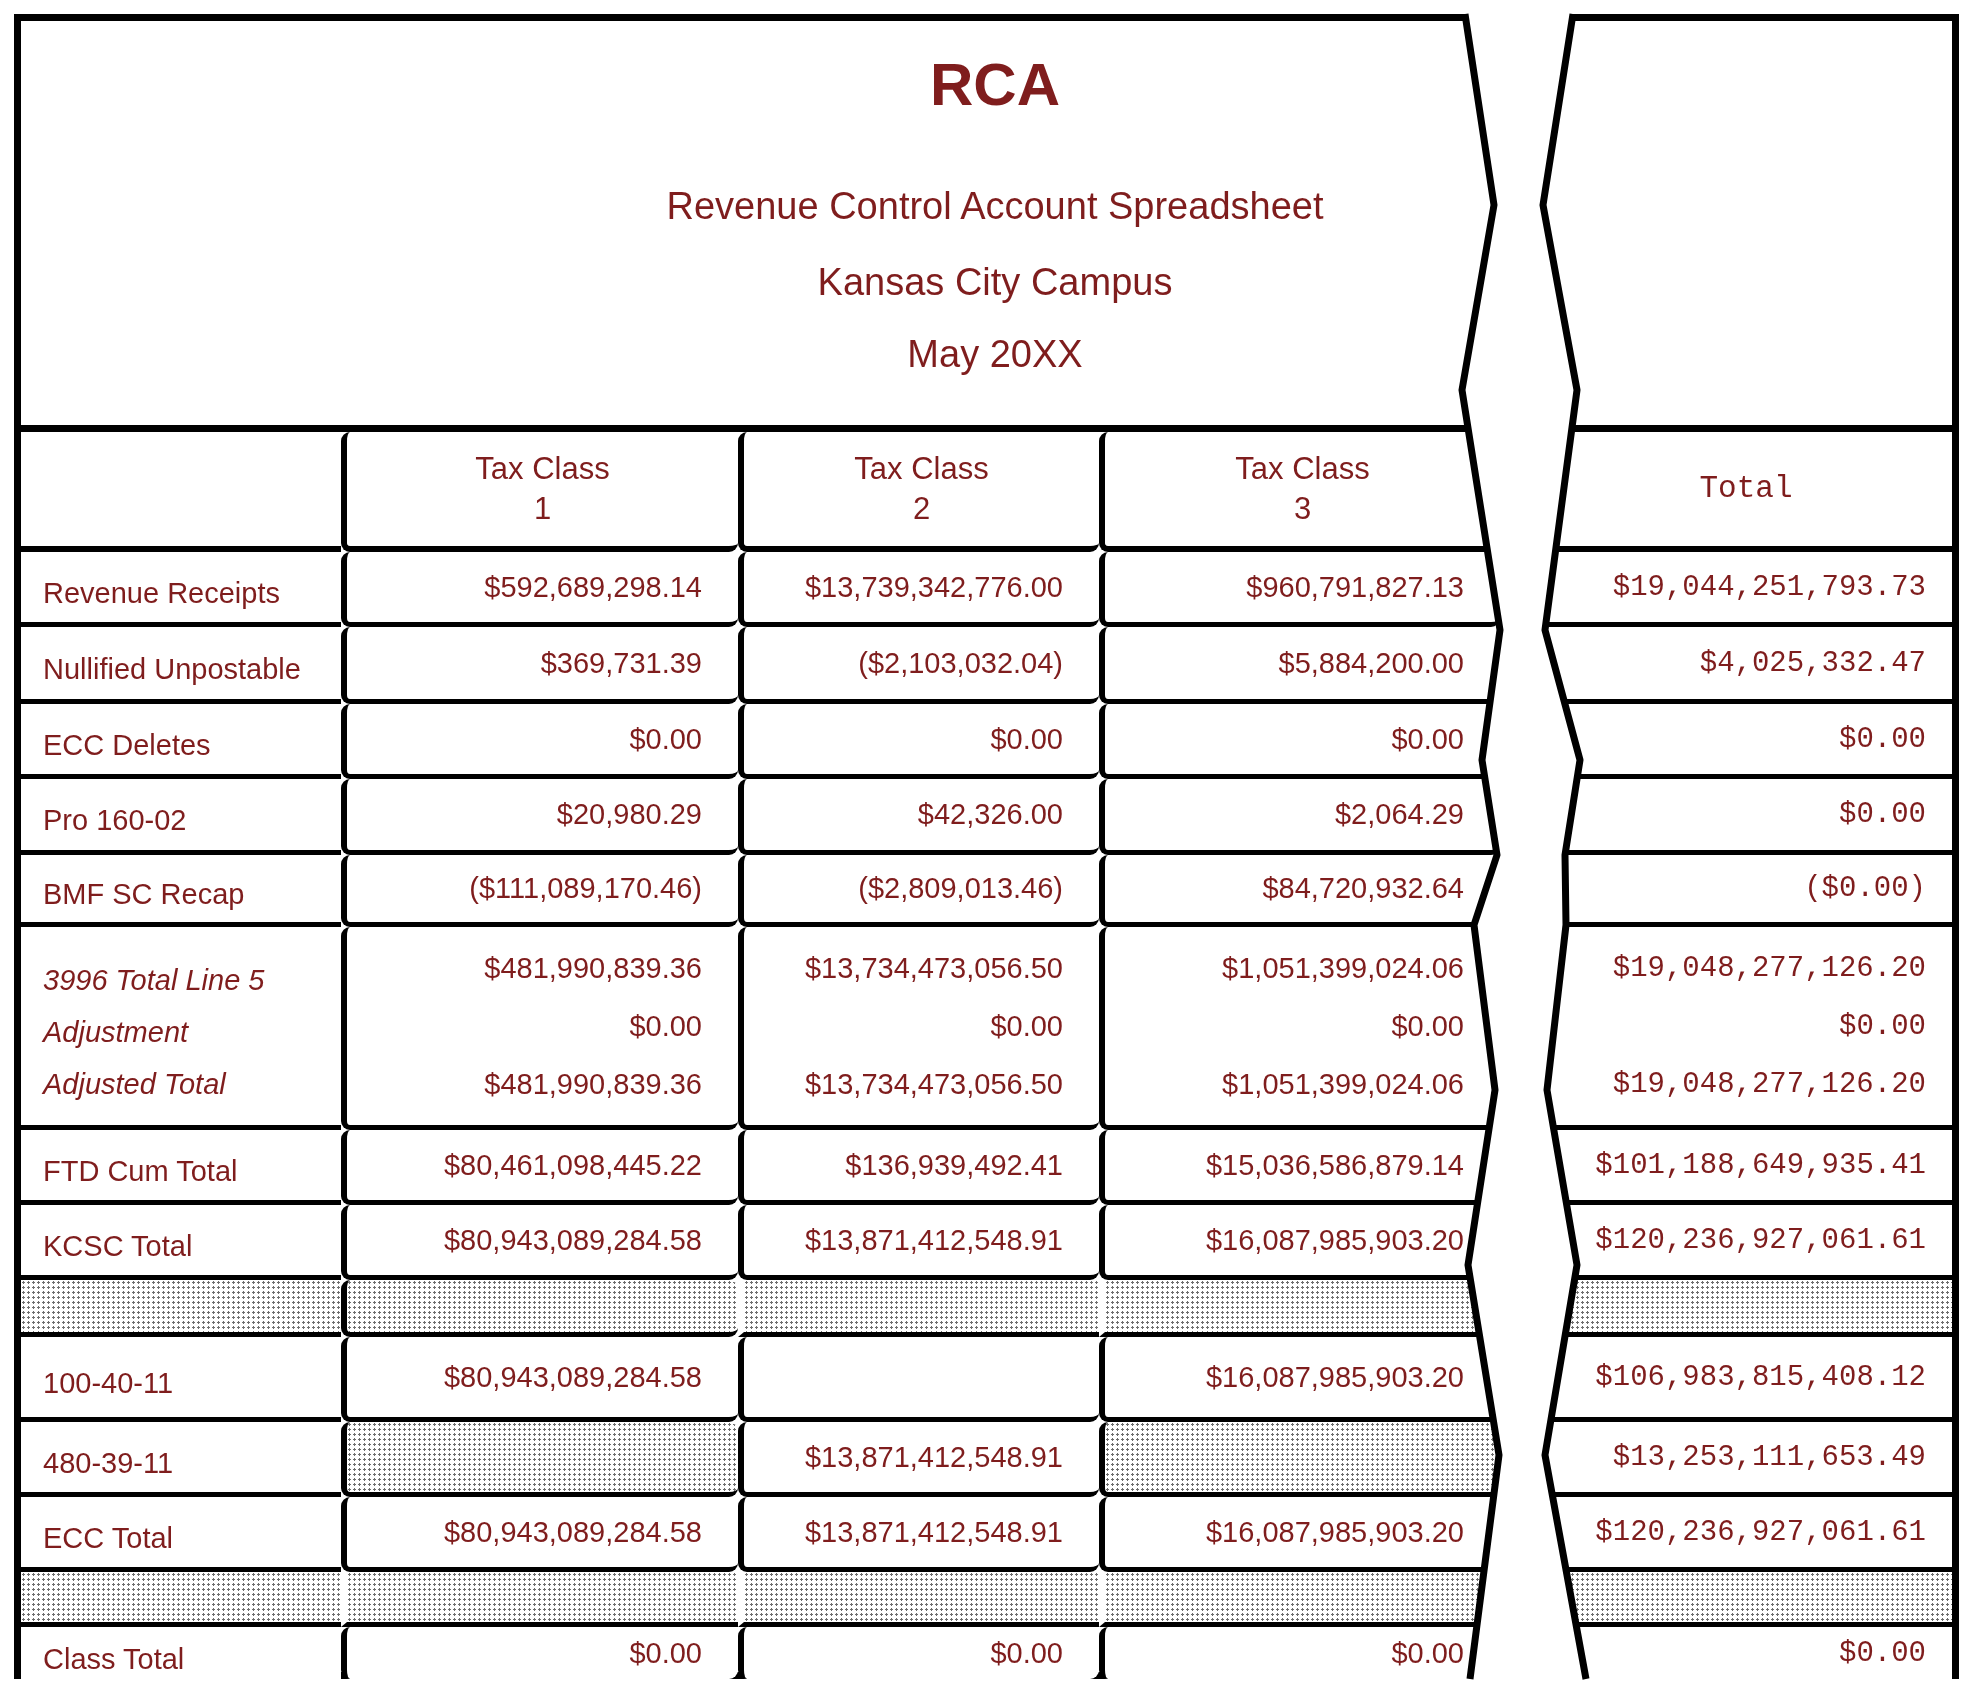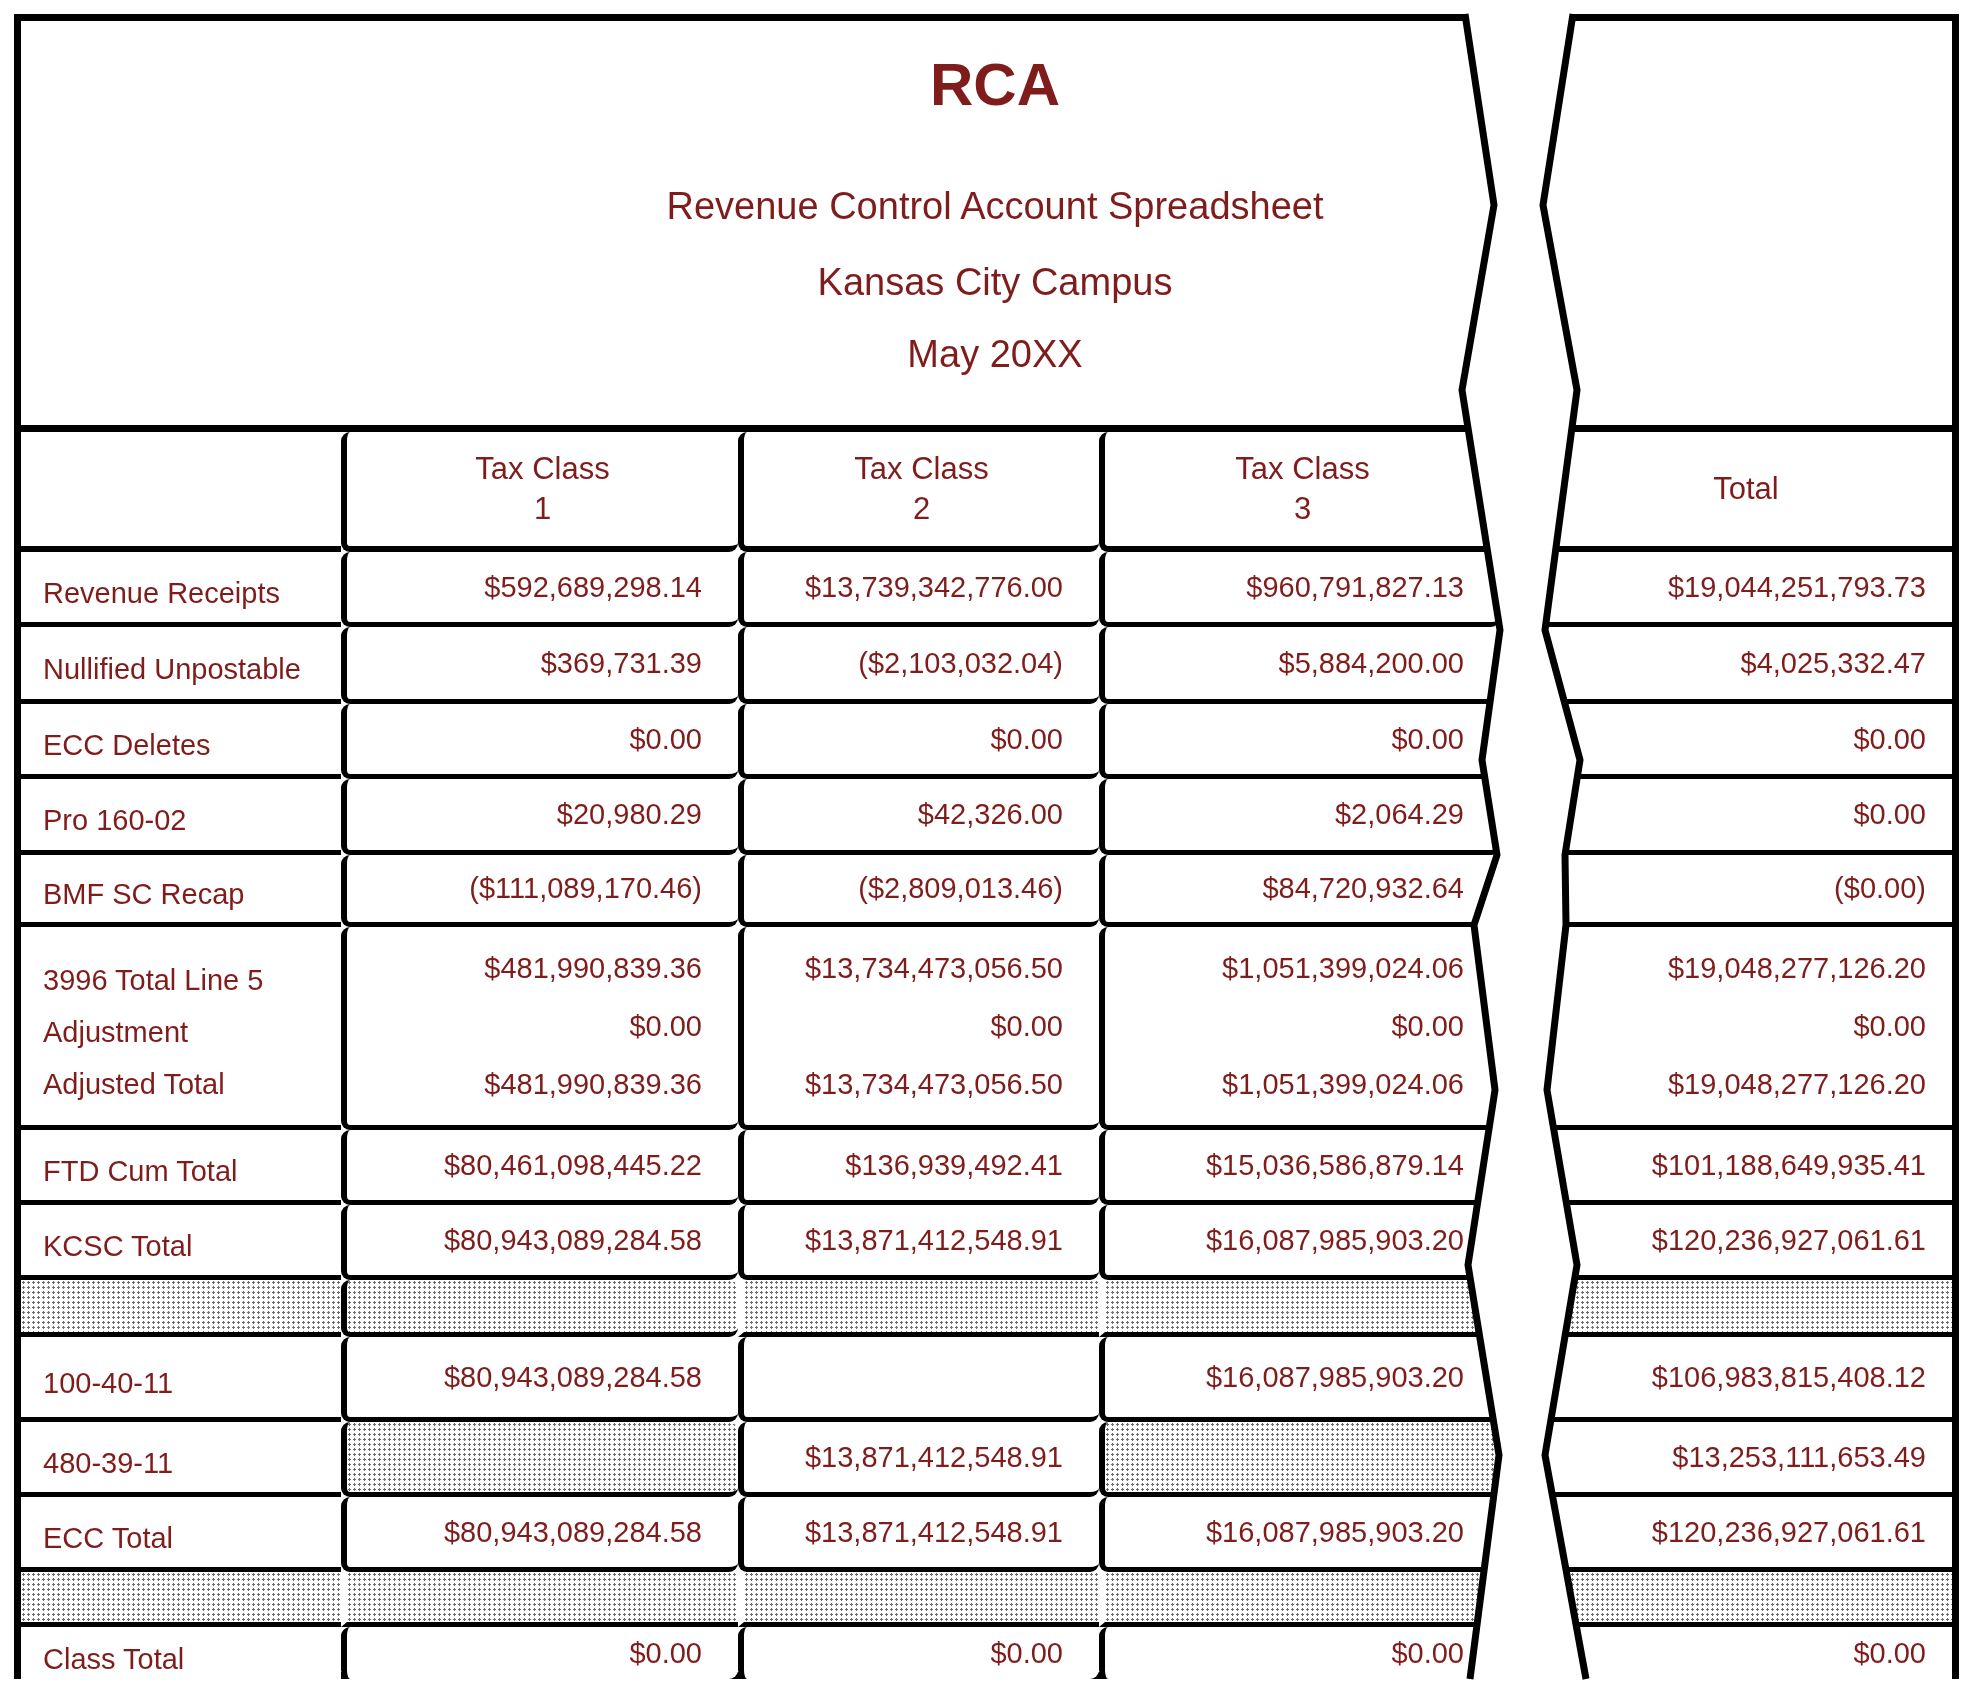--- a/index.html
+++ b/index.html
@@ -20,21 +20,21 @@
 
   .grid{position:absolute;left:0;top:404px;width:1479px;height:1254px;box-sizing:border-box;
         border-top:7px solid #000;display:grid;
         grid-template-columns:320px 397px 361px 1fr;
         grid-template-rows:120px 75px 77px 75px 76px 72px 203px 75px 75px 57px 85px 75px 75px 55px 1fr;}
 
   
   .rpage{position:absolute;left:1540px;top:14px;width:419px;height:1665px;box-sizing:border-box;
          border-top:7px solid #000;border-right:7px solid #000;border-bottom:7px solid #000;background:#fff;
          clip-path:polygon(33px 0,419px 0,419px 1665px,46px 1665px,5px 1441px,37px 1251px,7px 1076px,
-                   26px 911px,25px 841px,40px 746px,5px 616px,37px 376px,3px 191px);}
+                   26px 911px,25px 841px,40px 746px,5px 616px,37px 376px,3px 191px);font-family:Liberation Mono, monospace;}
   .rgrid{position:absolute;left:0;top:404px;width:412px;height:1254px;box-sizing:border-box;
          border-top:7px solid #000;display:grid;grid-template-columns:1fr;
          grid-template-rows:120px 75px 77px 75px 76px 72px 203px 75px 75px 57px 85px 75px 75px 55px 1fr;}
 
   
   .row{display:contents;}
   .cell{box-sizing:border-box;display:flex;align-items:center;font-size:29px;
         overflow:hidden;white-space:nowrap;background:#fff;}
   .lbl{justify-content:flex-start;padding-left:22px;margin-top:12px;}
   .val{justify-content:flex-end;padding-right:36px;}
@@ -43,21 +43,21 @@
   .bl{border-left:6px solid #000;border-radius:9px;}
   .blw{border-left:6px solid #fff;}
   .bb{border-bottom:5px solid #000;}
   .bb6{border-bottom:6px solid #000;}
   .shade{background-color:#fff;
          background-image:radial-gradient(circle,#6e6e6e 1.15px,rgba(255,255,255,0) 1.35px);
          background-size:5px 5px;}
   .grp{flex-direction:column;align-items:stretch;justify-content:space-between;
        padding-top:24px;padding-bottom:24px;}
   .grp .gline{display:flex;align-items:center;height:34px;}
-  .gl .gline{justify-content:flex-start;}
+  .gl .gline{justify-content:flex-start;font-style:italic;}
   .gr .gline{justify-content:flex-end;}
 
   .tear{position:absolute;left:0;top:0;pointer-events:none;}
 </style>
 </head>
 <body>
 
 <div id="screen">
 
   <div class="page">

